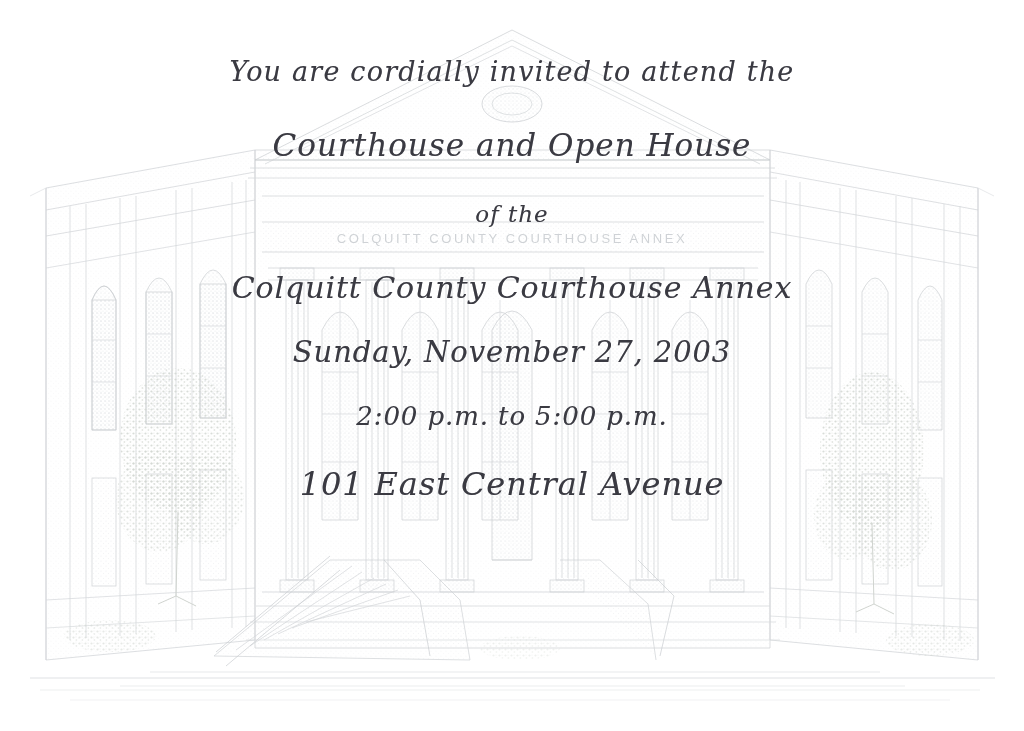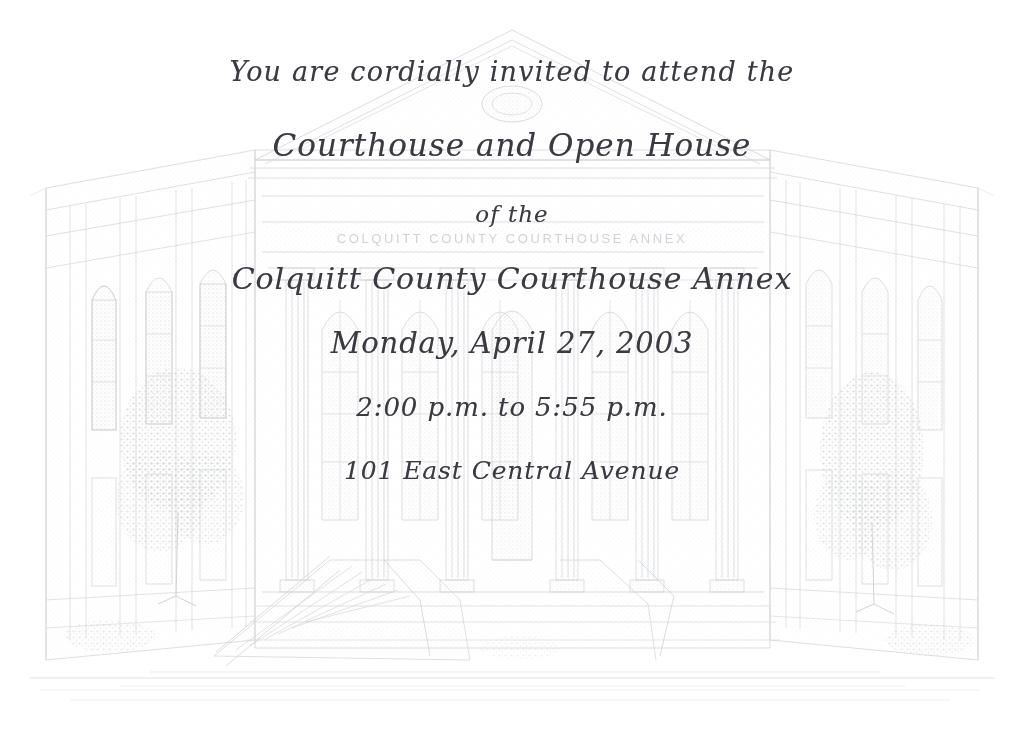--- a/index.html
+++ b/index.html
@@ -52,25 +52,25 @@
     text-align: center;
     white-space: nowrap;
     font-family: "DejaVu Serif", "Liberation Serif", serif;
     font-style: italic;
     letter-spacing: 0.6px;
     text-shadow: 0 0 0.4px rgba(60,60,70,0.35);
   }
 
   .l-invite   { font-size: 27px; margin-bottom: 40px; letter-spacing: 1.2px; }
   .l-title    { font-size: 31px; margin-bottom: 38px; letter-spacing: 1.0px; }
-  .l-ofthe    { font-size: 23px; margin-bottom: 34px; letter-spacing: 1.0px; }
+  .l-ofthe    { font-size: 23px; margin-bottom: 43px; letter-spacing: 1.0px; }
   .l-annex    { font-size: 30px; margin-bottom: 30px; letter-spacing: 0.9px; }
   .l-date     { font-size: 29px; margin-bottom: 32px; letter-spacing: 0.9px; }
   .l-time     { font-size: 26px; margin-bottom: 34px; letter-spacing: 0.9px; }
-  .l-address  { font-size: 25px; letter-spacing: 0.9px; }
+  .l-address  { font-size: 32px; letter-spacing: 0.9px; }
   .l-city     { font-size: 28px; letter-spacing: 0.9px; }
 </style>
 </head>
 <body>
 
 <div id="invitation">
 
   <svg id="illustration" viewBox="0 0 1024 731" aria-hidden="true">
     <defs>
       <pattern id="stipple" width="4" height="4" patternUnits="userSpaceOnUse">
@@ -335,18 +335,18 @@
       <path d="M46 188 L30 196" stroke="#c3c7cb"></path>
       <path d="M978 188 L994 196" stroke="#c3c7cb"></path>
     </g>
   </svg>
 
   <div id="text-block">
     <div class="line l-invite">You are cordially invited to attend the</div>
     <div class="line l-title">Courthouse and Open House</div>
     <div class="line l-ofthe">of the</div>
     <div class="line l-annex">Colquitt County Courthouse Annex</div>
-    <div class="line l-date">Monday, April 27, 2003</div>
-    <div class="line l-time">2:00 p.m. to 5:55 p.m.</div>
+    <div class="line l-date">Sunday, November 27, 2003</div>
+    <div class="line l-time">2:00 p.m. to 5:00 p.m.</div>
     <div class="line l-address">101 East Central Avenue</div>
   </div>
 
 </div>
 
 </body></html>

